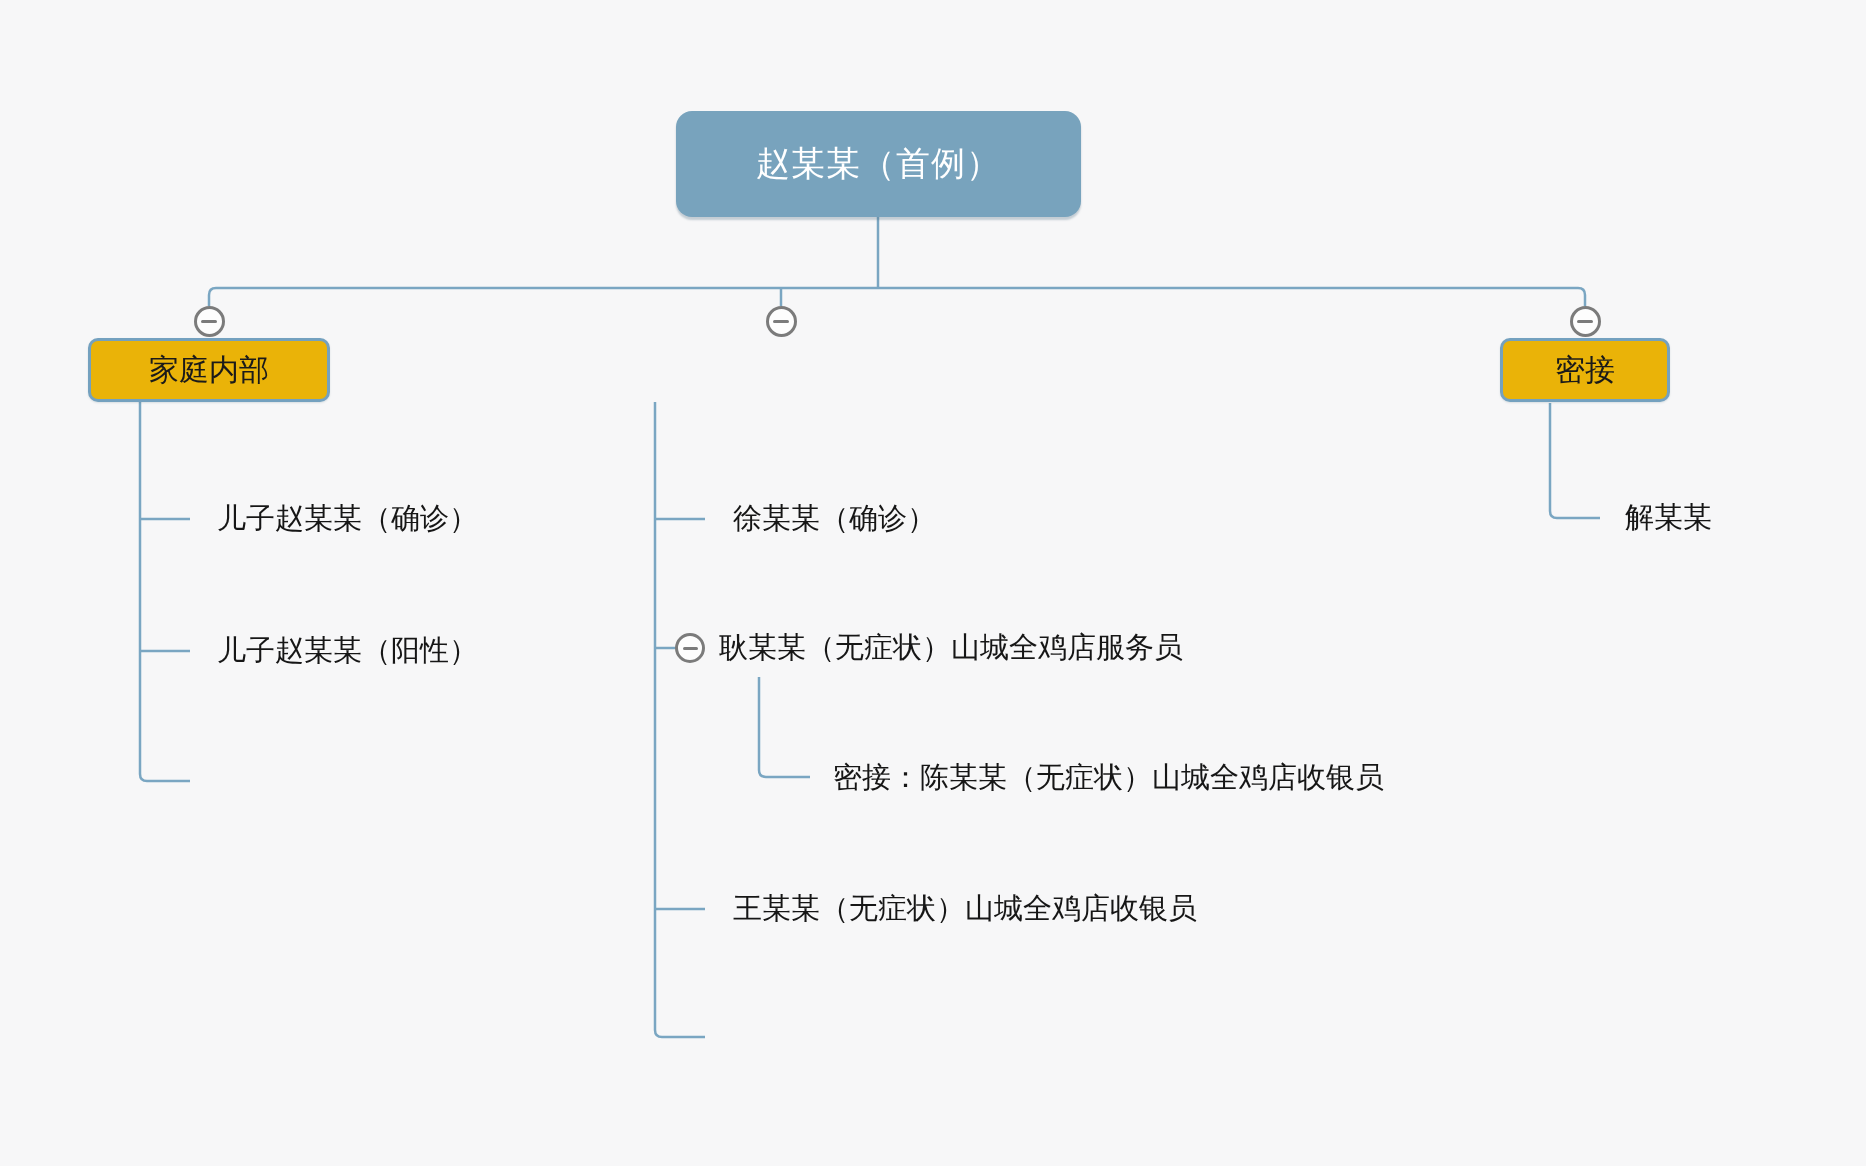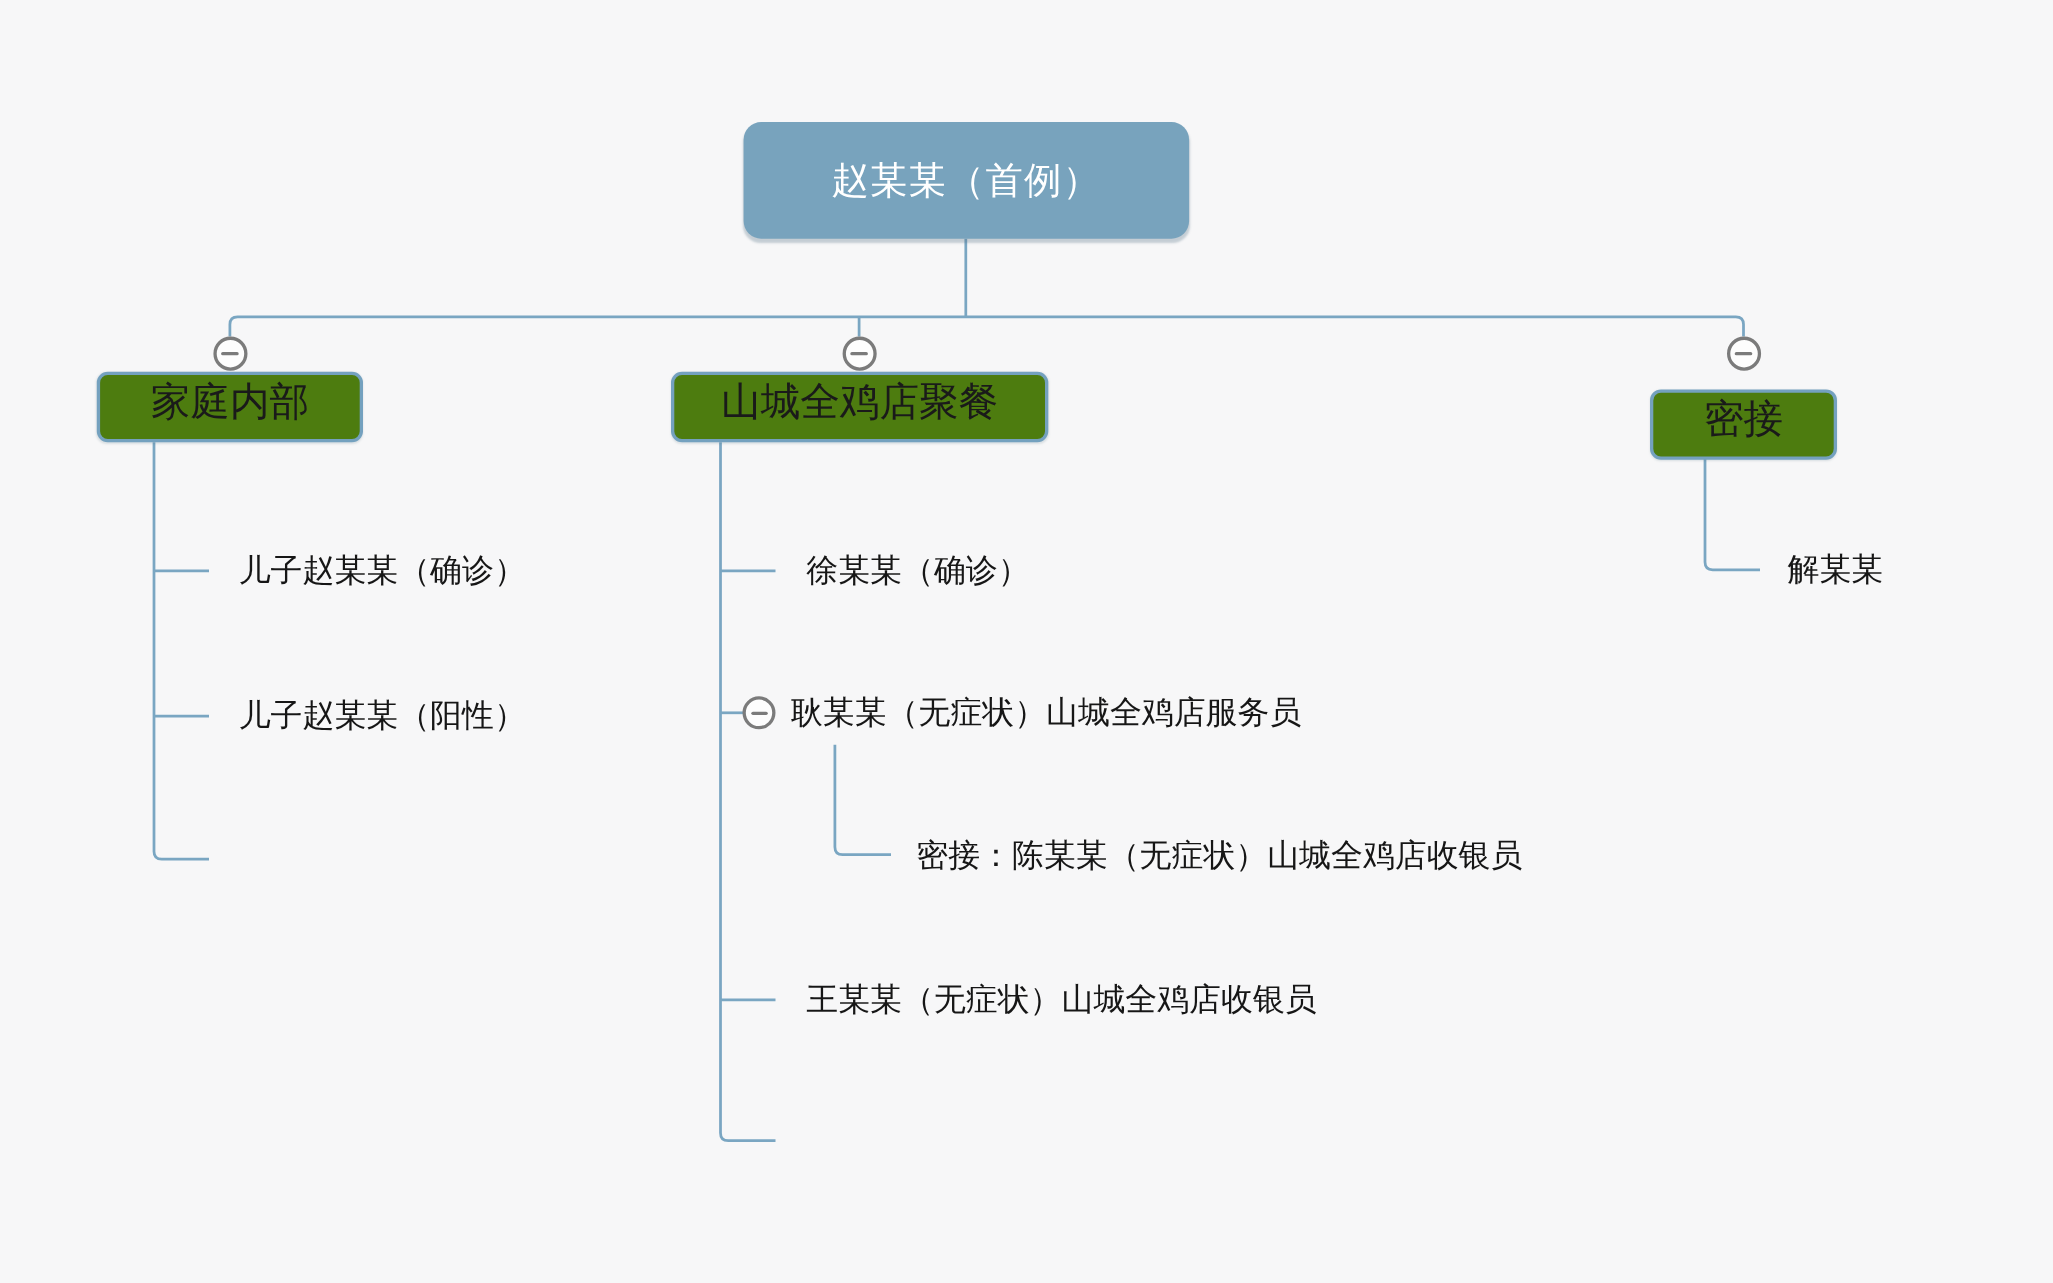--- a/index.html
+++ b/index.html
@@ -28,32 +28,32 @@
     border-radius: 16px;
     box-shadow: 0 3px 2px rgba(80,110,130,0.30);
     display: flex; align-items: center; justify-content: center;
     color: #ffffff;
     font-size: 34px;
     letter-spacing: 1px;
   }
   .node-branch {
     position: absolute;
     top: 338px; height: 64px;
-    background: #4d7c0f;
+    background: #eab308;
     border: 3px solid #74a1bf;
     border-radius: 10px;
     box-sizing: border-box;
-    display: flex; align-items: flex-start; justify-content: center;
+    display: flex; align-items: center; justify-content: center;
     color: #1a1a1a;
-    font-size: 36px;
+    font-size: 30px;
     box-shadow: 0 1px 2px rgba(80,110,130,0.18);
   }
   .branch-family  { left: 88px;   width: 242px; }
   .branch-dinner  { left: 610px;  width: 343px; }
-  .branch-contact { left: 1500px; width: 170px; margin-top: 16px; }
+  .branch-contact { left: 1500px; width: 170px; }
   .leaf {
     position: absolute;
     transform: translateY(-50%);
     white-space: nowrap;
     color: #161616;
     font-size: 29px;
   }
   .collapse {
     position: absolute;
     width: 31px; height: 31px;
@@ -109,23 +109,20 @@
   <div class="collapse" style="left:765.5px; top:305.5px;">
     <span class="bar"></span>
   </div>
   <div class="collapse" style="left:1569.5px; top:305.5px;">
     <span class="bar"></span>
   </div>
 
   <div class="node-branch branch-family">
     <span>家庭内部</span>
   </div>
-  <div class="node-branch branch-dinner">
-    <span>山城全鸡店聚餐</span>
-  </div>
   <div class="node-branch branch-contact">
     <span>密接</span>
   </div>
 
   <div class="leaf" style="left:217px; top:519px;">儿子赵某某（确诊）</div>
   <div class="leaf" style="left:217px; top:651px;">儿子赵某某（阳性）</div>
 
   <div class="leaf" style="left:733px; top:519px;">徐某某（确诊）</div>
   <div class="collapse small" style="left:675px; top:633px;">
     <span class="bar"></span>

